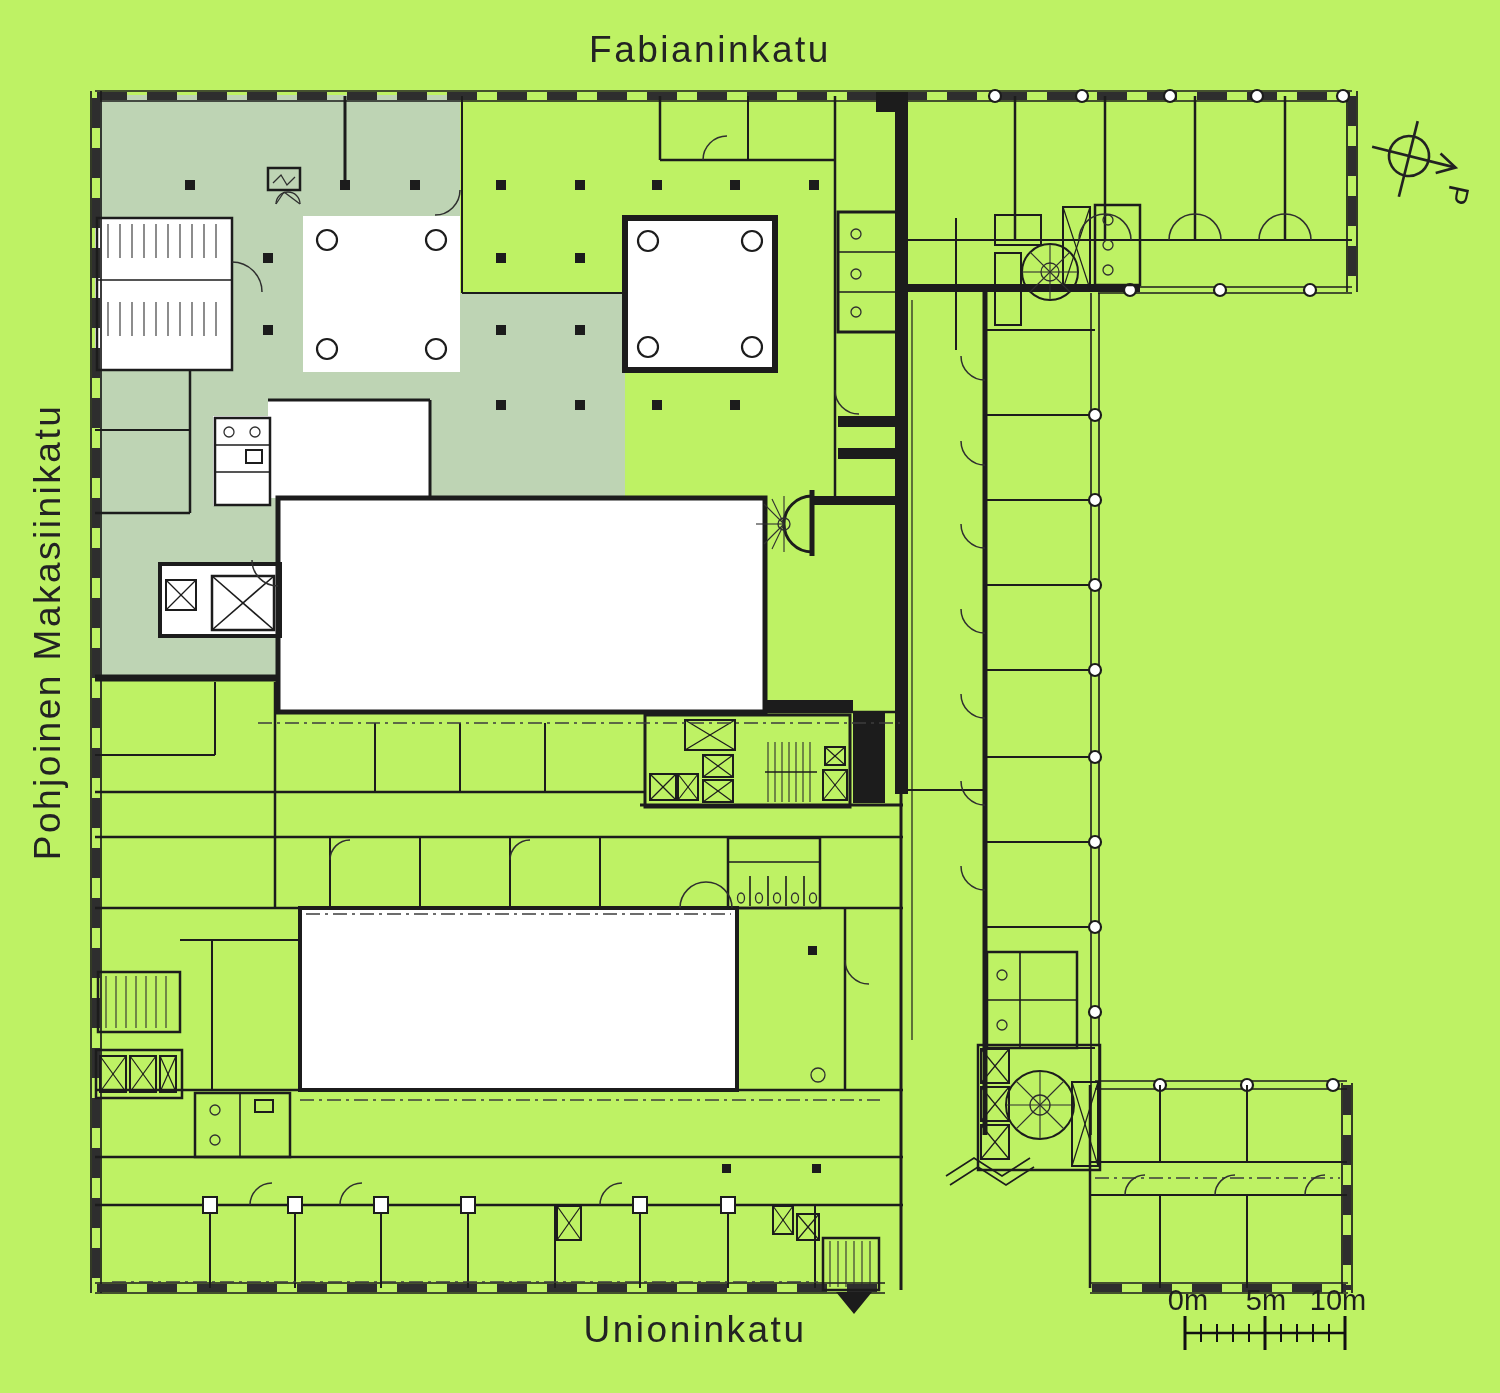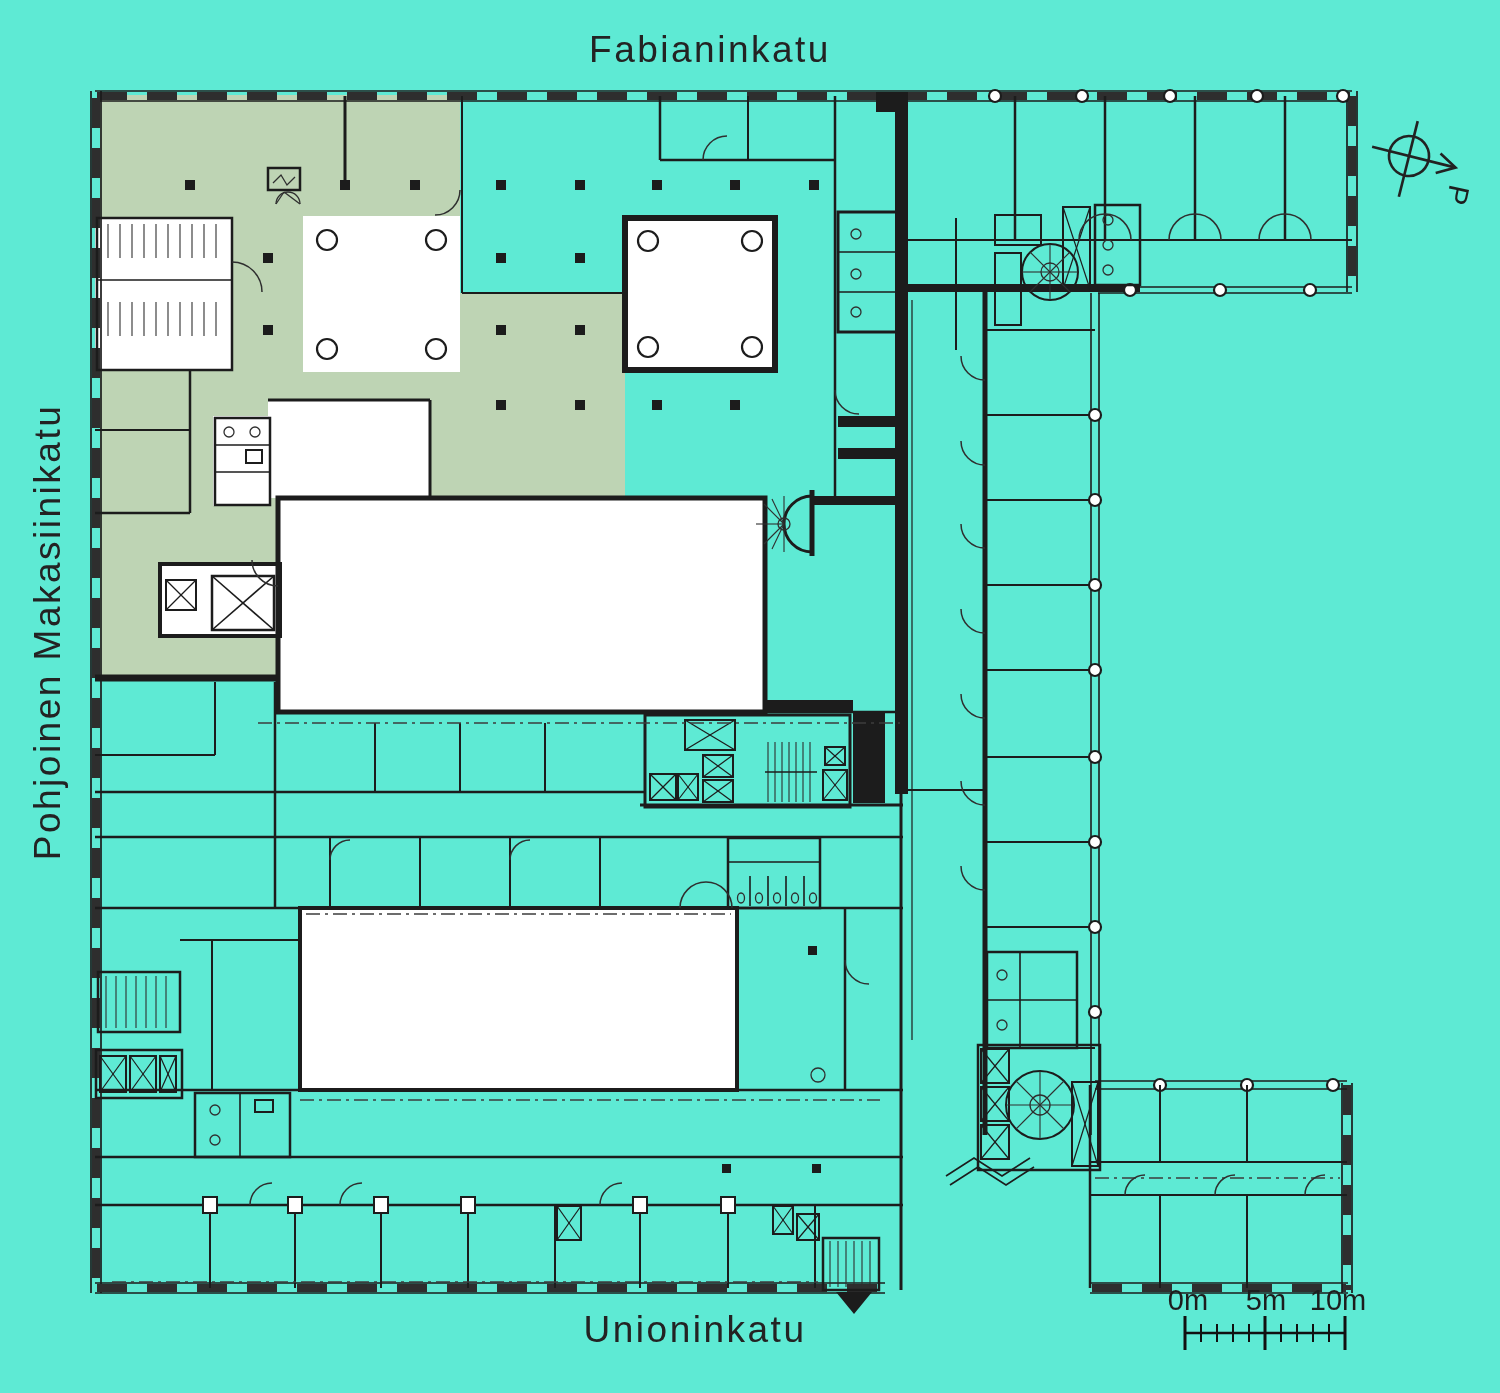--- a/index.html
+++ b/index.html
@@ -1,16 +1,16 @@
 <!DOCTYPE html>
 <html><head>
 <meta charset="utf-8">
 <style>
   html,body{margin:0;padding:0;background:#fff;}
-  .stage{position:relative;width:1500px;height:1393px;background:#5eead4;overflow:hidden;
+  .stage{position:relative;width:1500px;height:1393px;background:#bef264;overflow:hidden;
          font-family:"Liberation Sans",sans-serif;}
   svg{display:block}
   
   .w1{stroke:#1c1c1c;stroke-width:1.2;fill:none}
   .w15{stroke:#1c1c1c;stroke-width:1.6;fill:none}
   .w2{stroke:#1c1c1c;stroke-width:2;fill:none}
   .w25{stroke:#1c1c1c;stroke-width:2.5;fill:none}
   .w3{stroke:#1c1c1c;stroke-width:3;fill:none}
   .w4{stroke:#1c1c1c;stroke-width:4;fill:none}
   .w5{stroke:#1c1c1c;stroke-width:5;fill:none}

